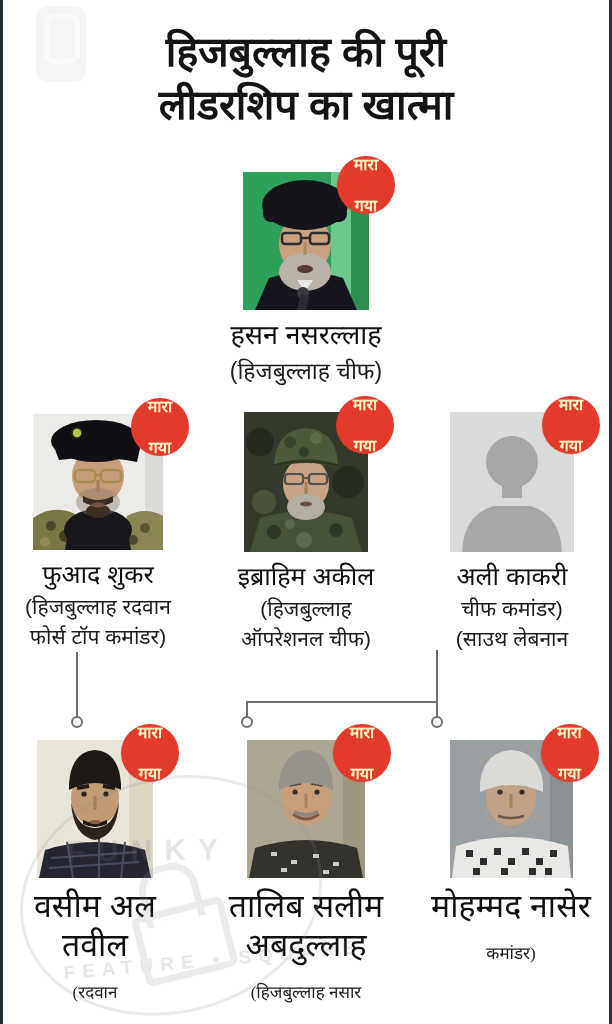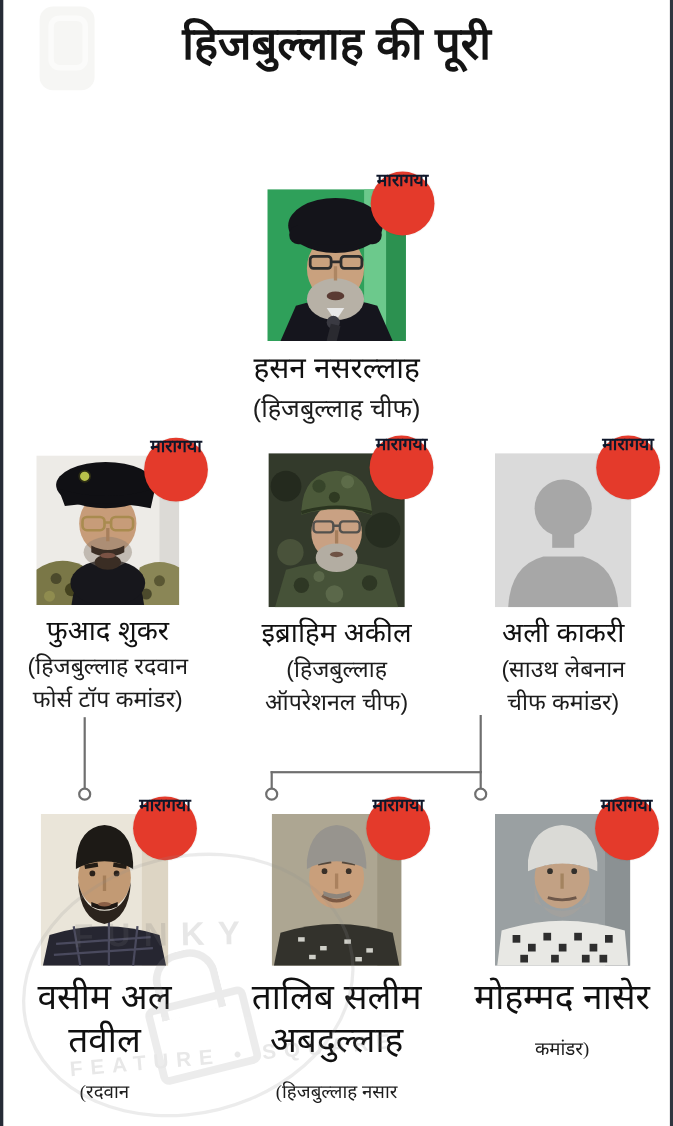--- a/index.html
+++ b/index.html
@@ -6,39 +6,39 @@
   body{font-family:"Liberation Sans","DejaVu Sans",sans-serif;}
   .canvas{position:relative;width:612px;height:1024px;margin:0 auto;background:#ffffff;overflow:hidden;}
 
   .edge{position:absolute;top:0;bottom:0;width:3px;background:#262b36;z-index:40;}
   .edge.left{left:0;}
   .edge.right{right:0;background:#30353f;}
 
   .ghost-lock{position:absolute;left:36px;top:6px;width:50px;height:76px;background:#f6f6f4;border-radius:12px;z-index:1;}
   .ghost-lock:before{content:"";position:absolute;left:8px;top:8px;width:26px;height:40px;border:5px solid #fbfbfa;border-radius:10px;}
 
-  .title{position:absolute;top:14px;left:0;right:0;text-align:center;
+  .title{position:absolute;top:26px;left:0;right:0;text-align:center;
          font-size:41px;font-weight:800;color:#141414;line-height:1.30;letter-spacing:0;z-index:5;}
   .title div{white-space:nowrap;}
 
   .col{position:absolute;text-align:center;z-index:10;}
   .photo-wrap{position:relative;margin:0 auto;}
   .photo-wrap svg{display:block;width:100%;height:100%;}
   .pname{font-weight:400;color:#101010;margin-top:9px;line-height:1.22;}
   .ptitle{font-weight:500;color:#1c1c1c;line-height:1.33;}
   .row1 .pname{font-size:27px;}
   .row1 .ptitle{font-size:23px;margin-top:4px;}
   .row2 .pname{font-size:25px;}
   .row2 .ptitle{font-size:21px;margin-top:3px;}
   .row3 .pname{font-size:32px;}
   .row3 .ptitle{font-size:17px;margin-top:17px;font-family:Liberation Serif, serif;}
 
   .badge{position:absolute;width:58px;height:58px;border-radius:50%;background:#e43a2b;
-         color:#0f172a;font-weight:700;font-size:16px;line-height:1.08;text-align:center;
-         display:flex;justify-content:center;z-index:20;
+         color:#fef9c3;font-weight:700;font-size:16px;line-height:1.08;text-align:center;
+         display:flex;flex-direction:column;justify-content:space-between;z-index:20;
          box-shadow:0 0 0 1px rgba(0,0,0,0.03);}
   .badge-tr{top:-16px;right:-26px;}
 
   .conn{position:absolute;background:#6f6f6f;z-index:3;}
   .ring{position:absolute;width:8px;height:8px;border:2px solid #6f6f6f;border-radius:50%;background:#ffffff;z-index:4;}
 
   .stamp{position:absolute;left:0px;top:768px;width:370px;height:250px;opacity:0.17;color:#777777;
          transform:rotate(-14deg);pointer-events:none;z-index:30;}
   .stamp .ring-arc{position:absolute;left:18px;top:6px;width:300px;height:230px;border:3px solid #8f8f8f;border-radius:50%;}
   .stamp .arc-top{position:absolute;left:78px;top:58px;font-size:30px;font-weight:700;letter-spacing:12px;transform:rotate(13deg);white-space:nowrap;}
@@ -50,20 +50,21 @@
 <body>
 
 <div class="canvas">
 
   <div class="edge left"></div>
   <div class="edge right"></div>
   <div class="ghost-lock"></div>
 
   <div class="title">
     <div>हिजबुल्लाह की पूरी</div>
+    <div>लीडरशिप का खात्मा</div>
   </div>
 
   <div class="col row1" style="left:186px;top:172px;width:240px;">
     <div class="photo-wrap" style="width:126px;height:138px;">
       <svg viewBox="0 0 126 138">
         <rect width="126" height="138" fill="#2fa05a"></rect>
         <rect x="88" width="22" height="138" fill="#6cc98c"></rect>
         <rect x="108" width="18" height="138" fill="#2c9150"></rect>
         <path d="M12 138 L26 106 Q63 94 100 106 L114 138 Z" fill="#15151d"></path>
         <ellipse cx="62" cy="72" rx="26" ry="30" fill="#c9a17e"></ellipse>
@@ -168,22 +169,22 @@
         <circle cx="62" cy="50" r="26" fill="#a7a7a7"></circle>
         <rect x="52" y="70" width="20" height="16" fill="#a7a7a7"></rect>
         <path d="M12 140 Q14 102 44 94 L80 94 Q110 102 112 140 Z" fill="#a7a7a7"></path>
       </svg>
       <div class="badge badge-tr">
         <div>मारा</div>
         <div>गया</div>
       </div>
     </div>
     <div class="pname">अली काकरी</div>
+    <div class="ptitle">चीफ कमांडर)</div>
     <div class="ptitle">(साउथ लेबनान</div>
-    <div class="ptitle">चीफ कमांडर)</div>
   </div>
 
   <div class="conn" style="left:76px;top:652px;width:2px;height:66px;"></div>
   <div class="ring" style="left:71px;top:716px;"></div>
 
   <div class="conn" style="left:436px;top:650px;width:2px;height:52px;"></div>
   <div class="conn" style="left:246px;top:701px;width:192px;height:2px;"></div>
   <div class="conn" style="left:246px;top:701px;width:2px;height:17px;"></div>
   <div class="conn" style="left:436px;top:701px;width:2px;height:17px;"></div>
   <div class="ring" style="left:241px;top:716px;"></div>

